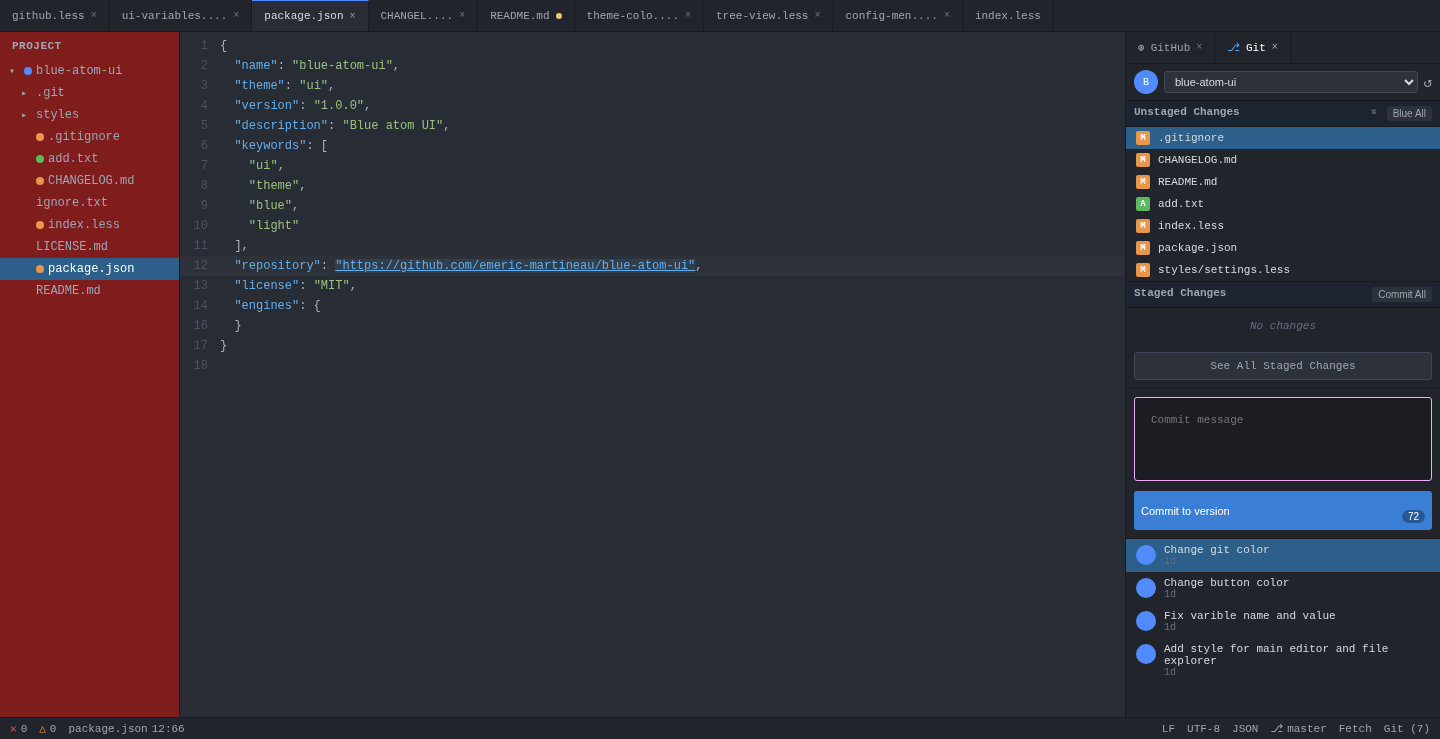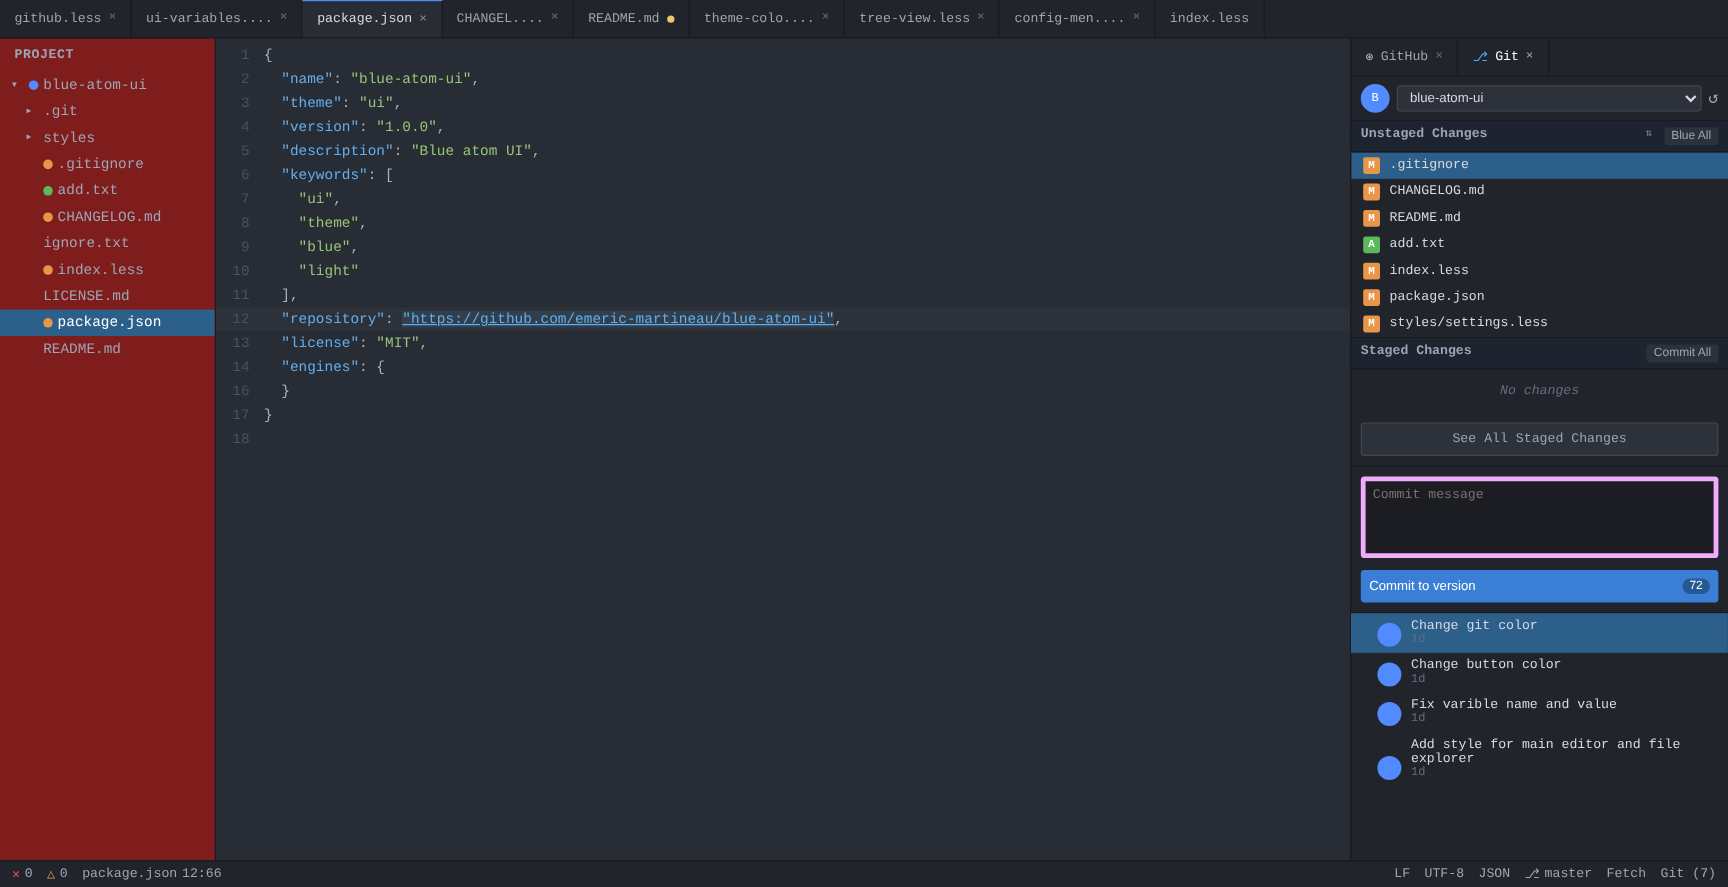--- a/index.html
+++ b/index.html
@@ -66,26 +66,26 @@
     .icon-modified { background: #e8974a; color: #fff; }
     .icon-added { background: #5cb85c; color: #fff; }
     .git-file-name { flex: 1; color: #d7dae0; }
 
     .staged-section { border-top: 1px solid #181a1f; }
     .no-changes { text-align: center; color: #636d83; padding: 12px; font-size: 11px; font-style: italic; }
 
     .see-all-btn { margin: 8px; padding: 7px; background: #2c313a; border: 1px solid #404754; border-radius: 3px; text-align: center; color: #9da5b4; font-size: 11px; cursor: pointer; }
 
     .commit-area { padding: 8px; border-top: 1px solid #181a1f; }
-    .commit-textarea { width: 100%; background: #1b1d23; border: 4px solid #f0abfc; color: #d7dae0; font-size: 11px; font-family: inherit; padding: 6px; resize: none; height: 68px; border-radius: 3px; }
+    .commit-textarea { width: 100%; background: #1b1d23; border: 1px solid #f0abfc; color: #d7dae0; font-size: 11px; font-family: inherit; padding: 16px; resize: none; height: 84px; border-radius: 3px; }
     .commit-btn { width: 100%; padding: 7px; background: #3a7fd5; border: none; color: #fff; font-size: 11px; cursor: pointer; border-radius: 3px; display: flex; align-items: center; justify-content: space-between; margin-top: 6px; }
-    .commit-count { background: rgba(0,0,0,0.3); border-radius: 10px; padding: 1px 6px; font-size: 10px; }
+    .commit-count { background: rgba(0,0,0,0.3); border-radius: 10px; padding: 1px 6px; font-size: 10px; margin-top: 12px; }
 
     .recent-commits { border-top: 1px solid #181a1f; overflow-y: auto; flex: 0 0 auto; max-height: 140px; }
-    .commit-item { display: flex; align-items: flex-end; padding: 5px 22px; gap: 8px; cursor: pointer; }
+    .commit-item { display: flex; align-items: flex-start; padding: 5px 10px; gap: 8px; cursor: pointer; }
     .commit-item.highlighted { background: #2c5f8a; }
     .commit-avatar { width: 20px; height: 20px; background: #528bff; border-radius: 50%; flex-shrink: 0; margin-top: 1px; }
     .commit-info { flex: 1; }
     .commit-msg { font-size: 11px; color: #d7dae0; }
     .commit-time { font-size: 10px; color: #636d83; }
 
     
     .status-bar { display: flex; align-items: center; background: #21252b; height: 22px; padding: 0 10px; gap: 12px; font-size: 11px; color: #9da5b4; border-top: 1px solid #181a1f; flex-shrink: 0; justify-content: space-between; }
     .status-left { display: flex; gap: 12px; align-items: center; }
     .status-right { display: flex; gap: 12px; align-items: center; }

